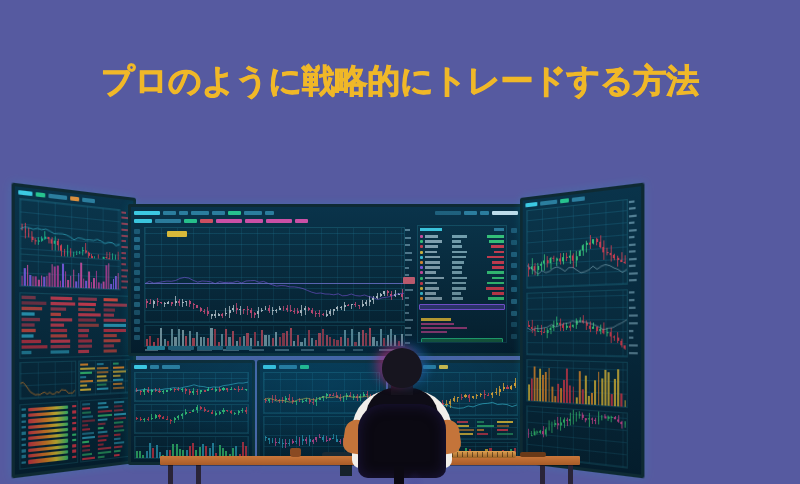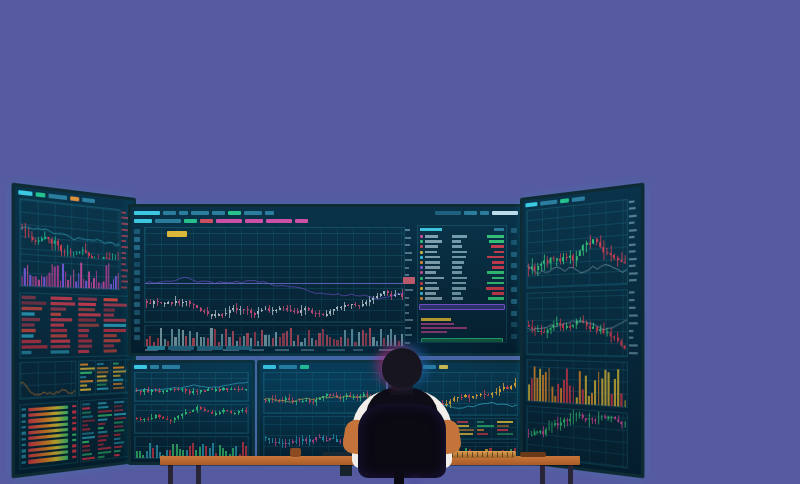--- a/index.html
+++ b/index.html
@@ -146,20 +146,21 @@
     background:radial-gradient(ellipse at 50% 40%, rgba(0,120,180,.18), transparent 70%);
     pointer-events:none; z-index:12;
   }
 </style>
 </head>
 <body>
 
 <div id="stage">
 
   <div class="headline-wrap">
+    <div class="subheadline">プロのように戦略的にトレードする方法</div>
   </div>
 
   <div class="scene">
 
     <div class="screen" id="mon-left">
       <div class="chipbar" style="top:3px">
         <span class="chip w3 acc"></span>
         <span class="chip w2 grn"></span>
         <span class="chip w4"></span>
         <span class="chip w2 org"></span>

